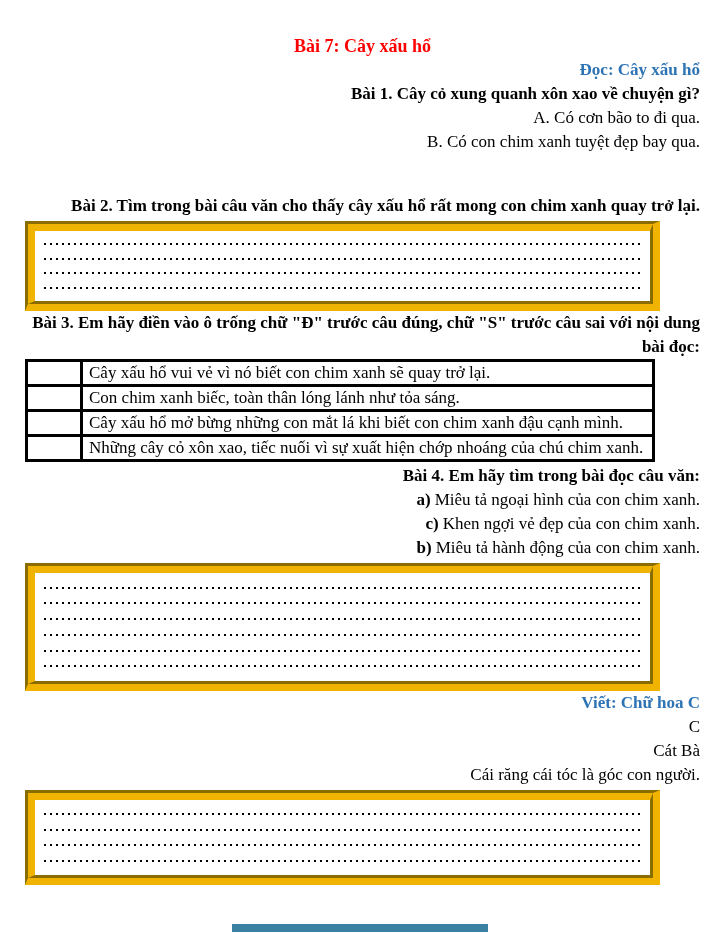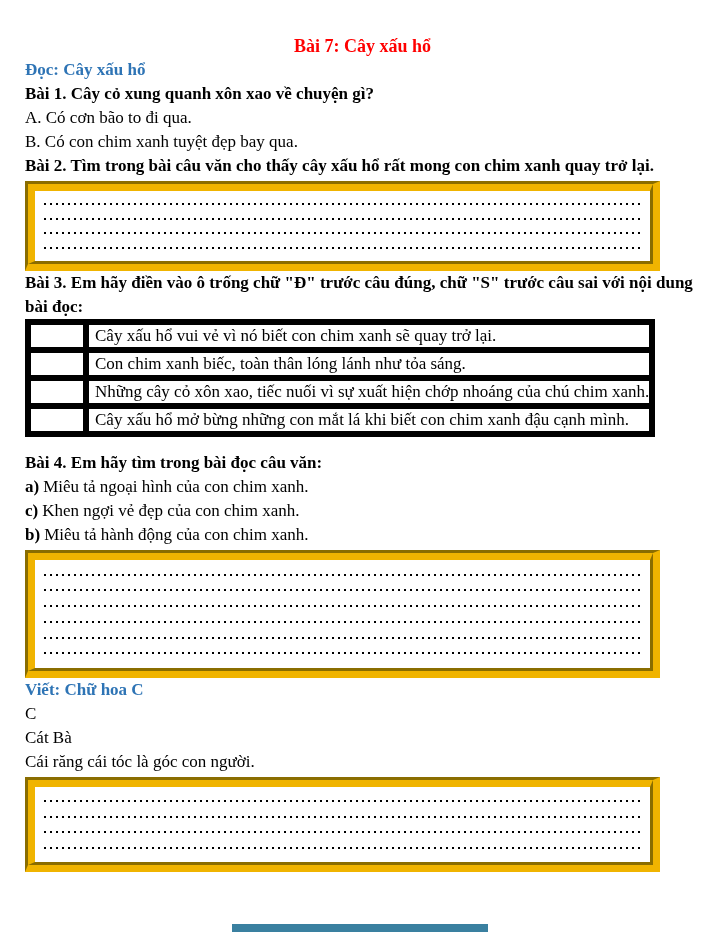--- a/index.html
+++ b/index.html
@@ -1,25 +1,25 @@
 <!DOCTYPE html>
 <html><head>
 <meta charset="utf-8">
 <style>
   html,body{margin:0;padding:0;background:#fff;}
   .page{
     position:relative;width:720px;height:933px;background:#fff;overflow:hidden;
     font-family:"Liberation Serif","DejaVu Serif",serif;font-size:17px;color:#000;border-radius:23px;
   }
   .content{padding:34px 20px 0 25px;}
-  p{margin:0;line-height:24px;}
+  p{margin:0;line-height:24px;text-align:right;}
   .b{font-weight:bold;}
   .title{color:#FF0000;font-weight:bold;text-align:center;font-size:18px;}
   .blue{color:#2E74B5;font-weight:bold;}
-  .nowrap{white-space:nowrap;}
+  .nowrap{white-space:nowrap;margin-top:40px;}
   .lbl{font-weight:bold;margin-right:4px;}
 
   
   .abox{
     box-sizing:content-box;width:625px;margin:3px 0 0 0;
     border-style:solid;border-width:3px 7px 7px 3px;
     border-color:#8A6D00 #F0B400 #F0B400 #8A6D00;
   }
   .abox-in{
     border-style:solid;border-width:7px 3px 3px 7px;
@@ -30,21 +30,21 @@
   .h70{height:70px;}
   .h108{height:108px;}
   .h75{height:75px;}
   .dotline{
     height:2px;
     background-image:repeating-linear-gradient(to right,#000 0 2px,transparent 2px 6px);
   }
 
   
   table.ds{border-collapse:collapse;width:630px;table-layout:fixed;}
-  table.ds td{border:6px solid #000000;height:22px;line-height:22px;padding:0 6px;overflow:hidden;white-space:nowrap;}
+  table.ds td{border:3px solid #000000;height:22px;line-height:22px;padding:0 6px;overflow:hidden;white-space:nowrap;}
   td.c1{width:40px;padding:0;}
 
   .footer-bar{position:absolute;left:232px;top:924px;width:256px;height:8px;background:#3A80A0;}
 </style>
 </head>
 <body>
 
 <div class="page">
   <div class="content">
 
@@ -74,30 +74,30 @@
         <tr>
           <td class="c1"></td>
           <td>Cây xấu hổ vui vẻ vì nó biết con chim xanh sẽ quay trở lại.</td>
         </tr>
         <tr>
           <td class="c1"></td>
           <td>Con chim xanh biếc, toàn thân lóng lánh như tỏa sáng.</td>
         </tr>
         <tr>
           <td class="c1"></td>
-          <td>Những cây cỏ xôn xao, tiếc nuối vì sự xuất hiện chớp nhoáng của chú chim xanh.</td>
+          <td>Cây xấu hổ mở bừng những con mắt lá khi biết con chim xanh đậu cạnh mình.</td>
         </tr>
         <tr>
           <td class="c1"></td>
-          <td>Cây xấu hổ mở bừng những con mắt lá khi biết con chim xanh đậu cạnh mình.</td>
+          <td>Những cây cỏ xôn xao, tiếc nuối vì sự xuất hiện chớp nhoáng của chú chim xanh.</td>
         </tr>
       </tbody>
     </table>
 
-    <p class="b" style="margin-top:14px">Bài 4. Em hãy tìm trong bài đọc câu văn:</p>
+    <p class="b" style="margin-top:2px">Bài 4. Em hãy tìm trong bài đọc câu văn:</p>
     <p><span class="lbl">a)</span><span>Miêu tả ngoại hình của con chim xanh.</span></p>
     <p><span class="lbl">c)</span><span>Khen ngợi vẻ đẹp của con chim xanh.</span></p>
     <p><span class="lbl">b)</span><span>Miêu tả hành động của con chim xanh.</span></p>
 
     <div class="abox">
       <div class="abox-in h108">
         <div class="dotline"></div>
         <div class="dotline"></div>
         <div class="dotline"></div>
         <div class="dotline"></div>

